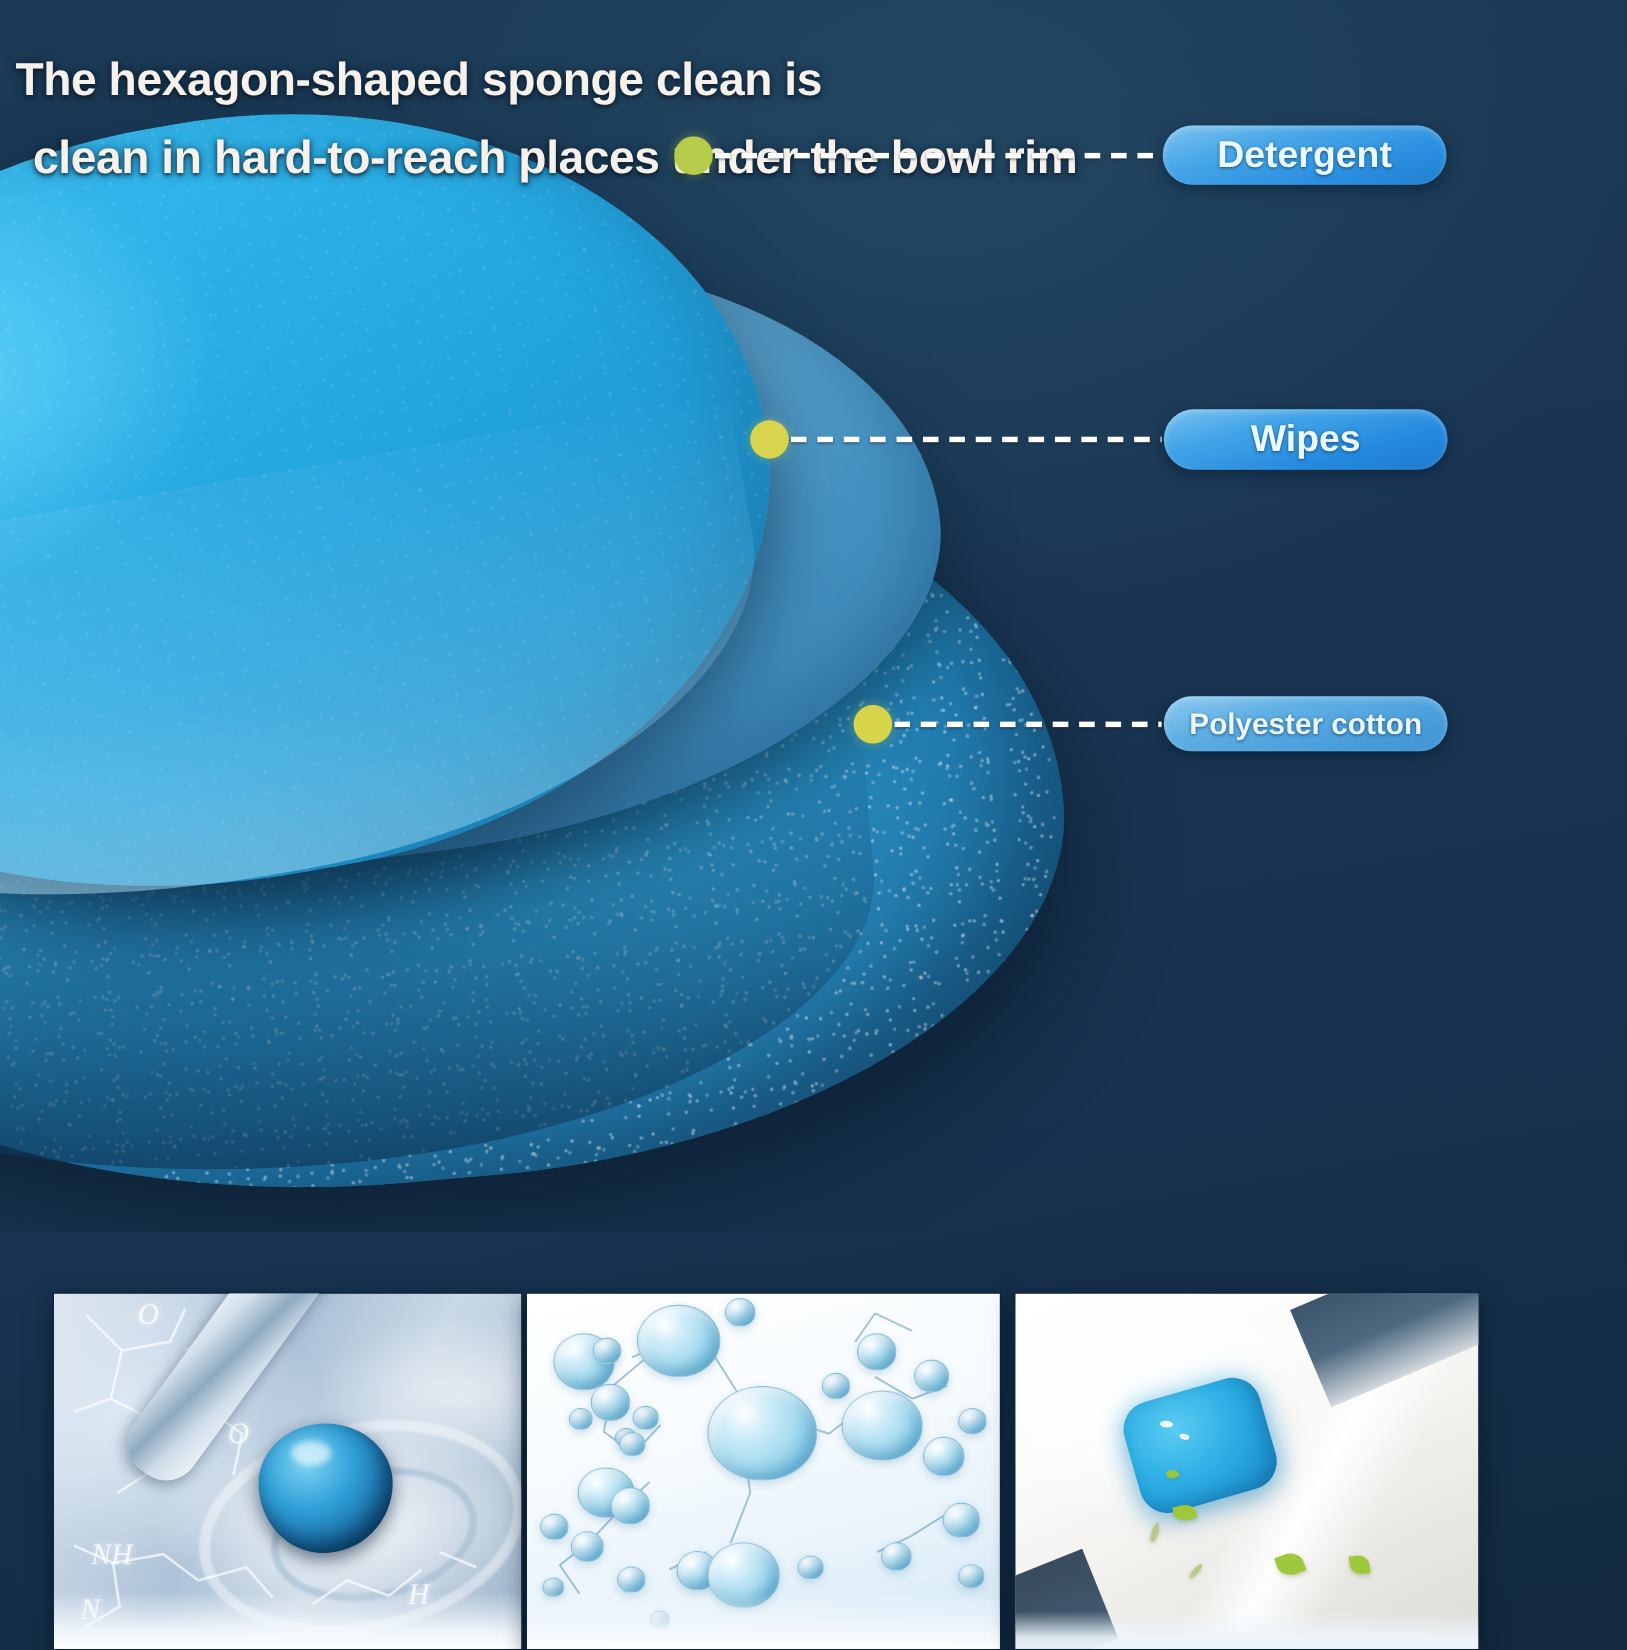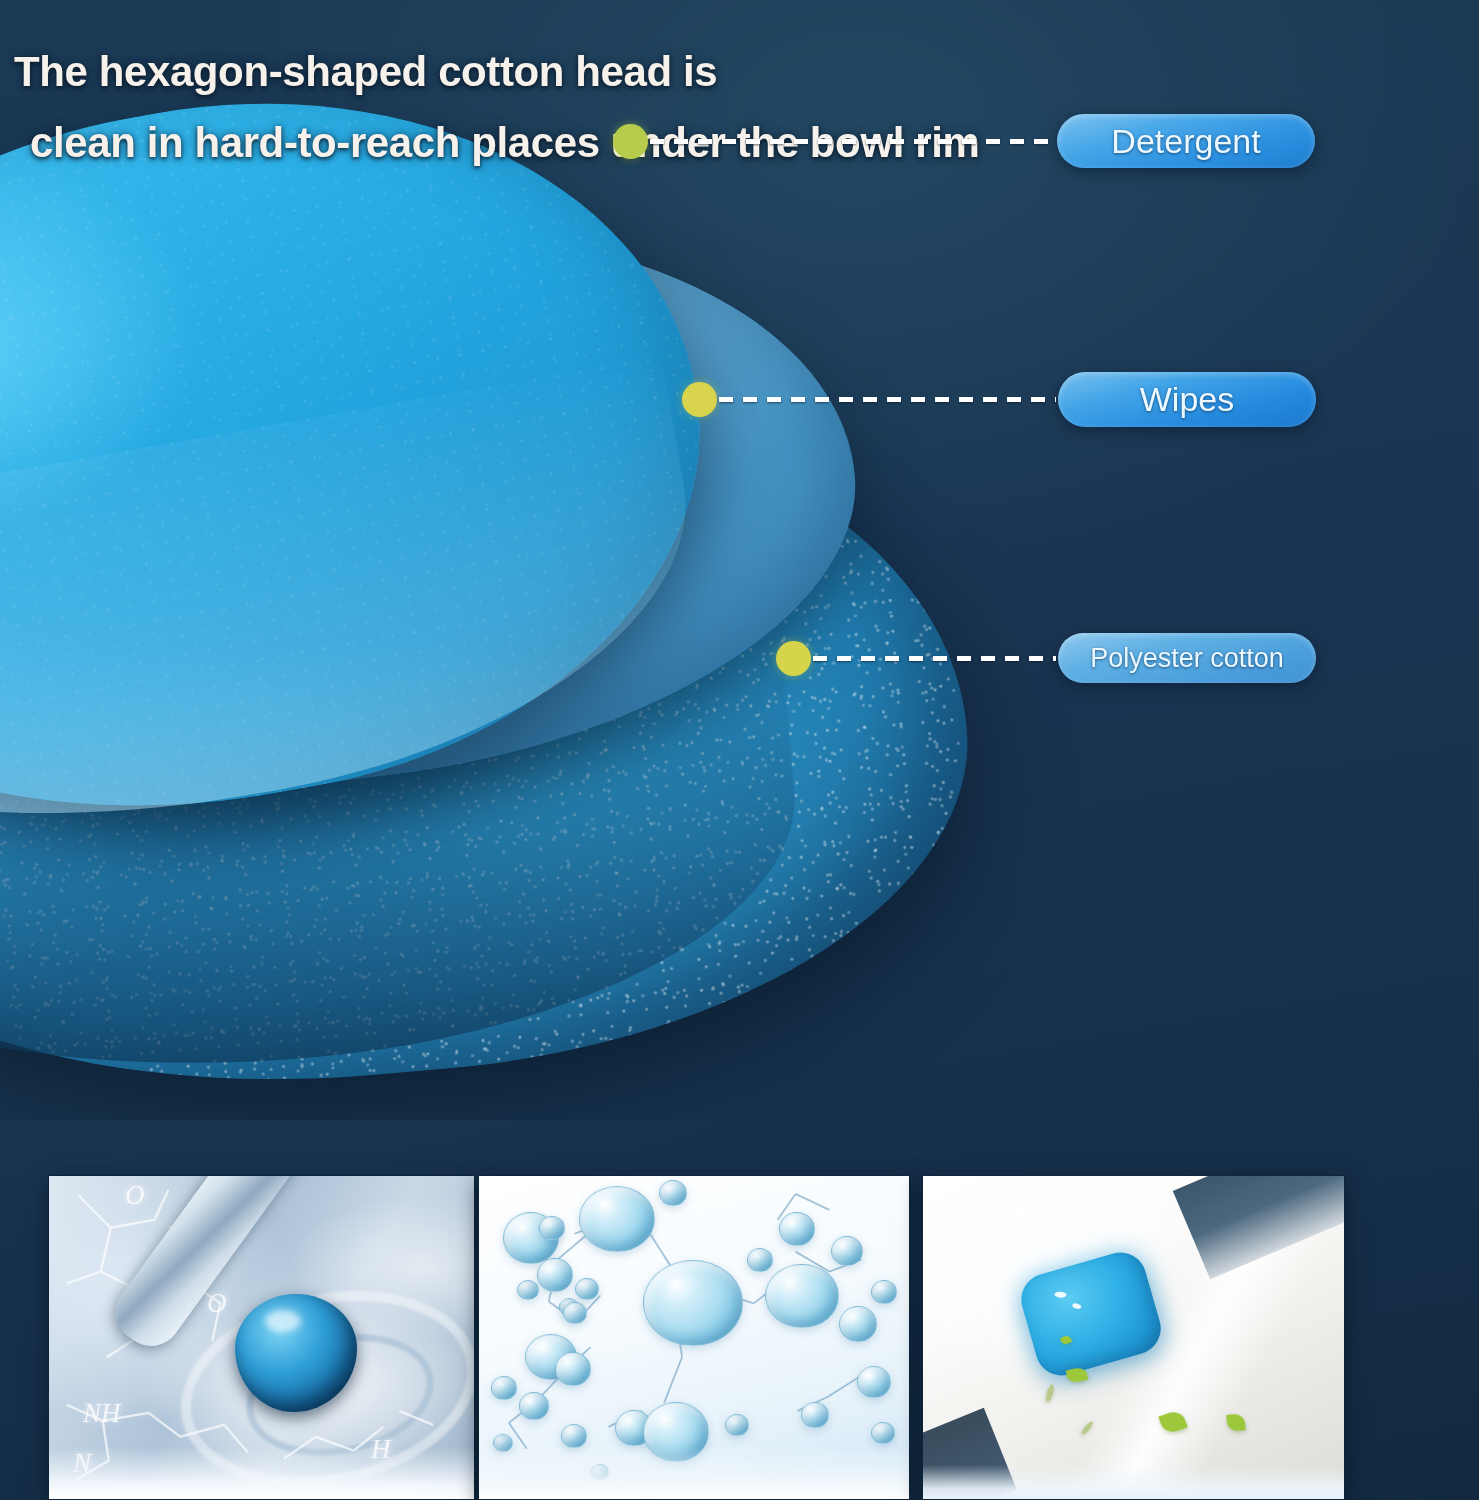--- a/index.html
+++ b/index.html
@@ -111,21 +111,21 @@
     box-shadow:0 0 10px rgba(180,205,70,.45);
   }
   .dash{
     height:5px;flex:0 0 auto;margin:0 2px;
     background-image:linear-gradient(90deg,#ffffff 0 14px, rgba(255,255,255,0) 14px 24px);
     background-size:24px 5px;background-repeat:repeat-x;
     filter:drop-shadow(0 1px 1px rgba(8,24,40,.6));
   }
   .pill{
     display:inline-flex;align-items:center;justify-content:center;
-    border-radius:999px;color:#ecf8ff;font-weight:normal;
+    border-radius:999px;color:#ecf8ff;font-weight:bold;
     text-shadow:0 1px 3px rgba(12,50,85,.75);
     box-shadow:0 4px 14px rgba(6,24,42,.55), inset 0 2px 6px rgba(255,255,255,.28);
   }
 
   #callout-detergent{left:613px;top:114px;}
   #callout-detergent .dash{width:405px;}
   #callout-detergent .pill{
     width:258px;height:54px;font-size:34px;
     background:linear-gradient(165deg,#7fc4ef 0%,#49a8e8 32%,#2b8fe0 70%,#1f7ed0 100%);
   }
@@ -228,21 +228,21 @@
     <div class="layer-sponge"></div>
     <div class="sponge-rim"></div>
     <div class="layer-wipes"></div>
     <div class="layer-detergent">
       
     </div>
     <div class="detergent-edge"></div>
   </div>
 
   <div class="headline">
-    <p class="l1">The hexagon-shaped cotton head is</p>
+    <p class="l1">The hexagon-shaped sponge clean is</p>
     <p class="l2">clean in hard-to-reach places under the bowl rim</p>
   </div>
 
   <div class="callout" id="callout-detergent">
     <div class="dot" style="background:#b6cc4a"></div>
     <div class="dash"></div>
     <div class="pill">Detergent</div>
   </div>
 
   <div class="callout" id="callout-wipes">

